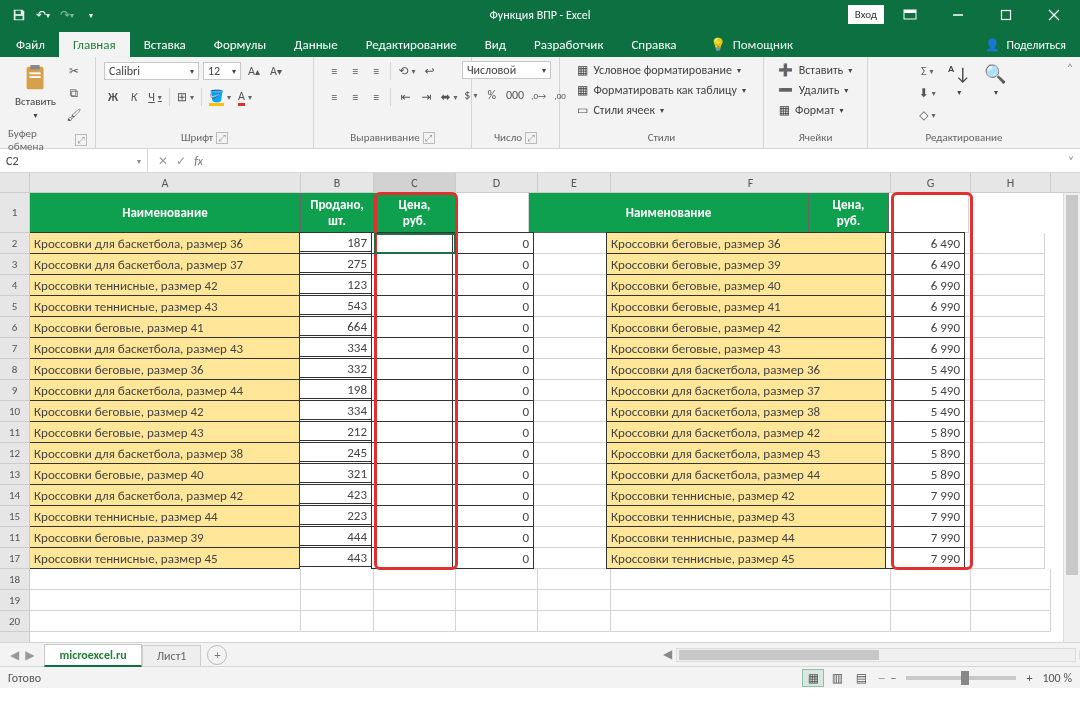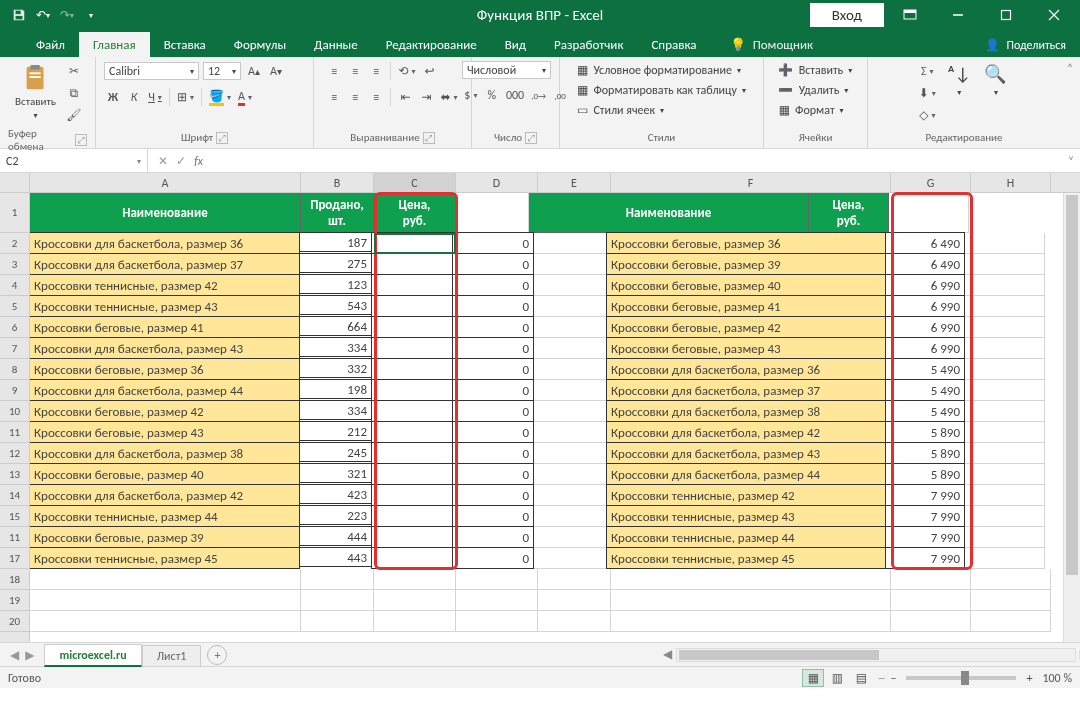--- a/index.html
+++ b/index.html
@@ -1,24 +1,24 @@
 <!DOCTYPE html>
 <html><head>
 <meta charset="utf-8">
 <style>
 *{box-sizing:border-box;margin:0;padding:0;font-family:"Segoe UI",Calibri,Arial,sans-serif;user-select:none}
 body{background:#fff;width:1080px;height:713px;overflow:hidden;font-size:12px;color:#444}
 .titlebar{height:29px;background:#0d7041;display:flex;align-items:center;color:#fff;position:relative}
 .tb-left{display:flex;align-items:center;gap:2px;padding-left:8px}
 .tb-ico{width:22px;height:22px;display:flex;align-items:center;justify-content:center;color:#fff;border-radius:2px}
-.tb-title{position:absolute;left:50%;transform:translateX(-50%);font-size:15px}
+.tb-title{position:absolute;left:50%;transform:translateX(-50%);font-size:12px}
 .tb-right{margin-left:auto;display:flex;align-items:center;gap:4px;padding-right:4px}
-.tb-signin{border:1px solid #fff;padding:2px 21px;font-size:15px;background:#fff;color:#333}
+.tb-signin{border:1px solid #fff;padding:2px 6px;font-size:11px;background:#fff;color:#333}
 .tb-win{width:44px;height:29px;display:flex;align-items:center;justify-content:center}
-.tabs{height:28px;background:#0d7041;display:flex;align-items:flex-end;padding-left:22px;color:#fff}
+.tabs{height:28px;background:#0d7041;display:flex;align-items:flex-end;padding-left:2px;color:#fff}
 .tab{padding:5px 14px;font-size:13px;color:#fff}
 .tab.active{background:#f3f3f3;color:#228039}
 .tab-help{margin-left:6px;display:flex;align-items:center;gap:6px;opacity:.9}
 .tab-share{margin-left:auto;padding:5px 14px;display:flex;align-items:center;gap:6px}
 .ribbon{height:92px;background:#f3f3f3;border-bottom:1px solid #d6d6d6;display:flex}
 .rgroup{border-right:1px solid #d6d6d6;padding:4px 8px 2px;display:flex;flex-direction:column;justify-content:space-between;align-items:center}
 .rgroup-label{font-size:11px;color:#666;padding:2px 0;display:flex;align-items:center;gap:3px}
 .rg-body{display:flex;gap:4px;align-items:flex-start;flex:1}
 .bigbtn{display:flex;flex-direction:column;align-items:center;gap:2px;padding:2px 4px;font-size:11px}
 .clip-ico{width:30px;height:30px;display:block}

